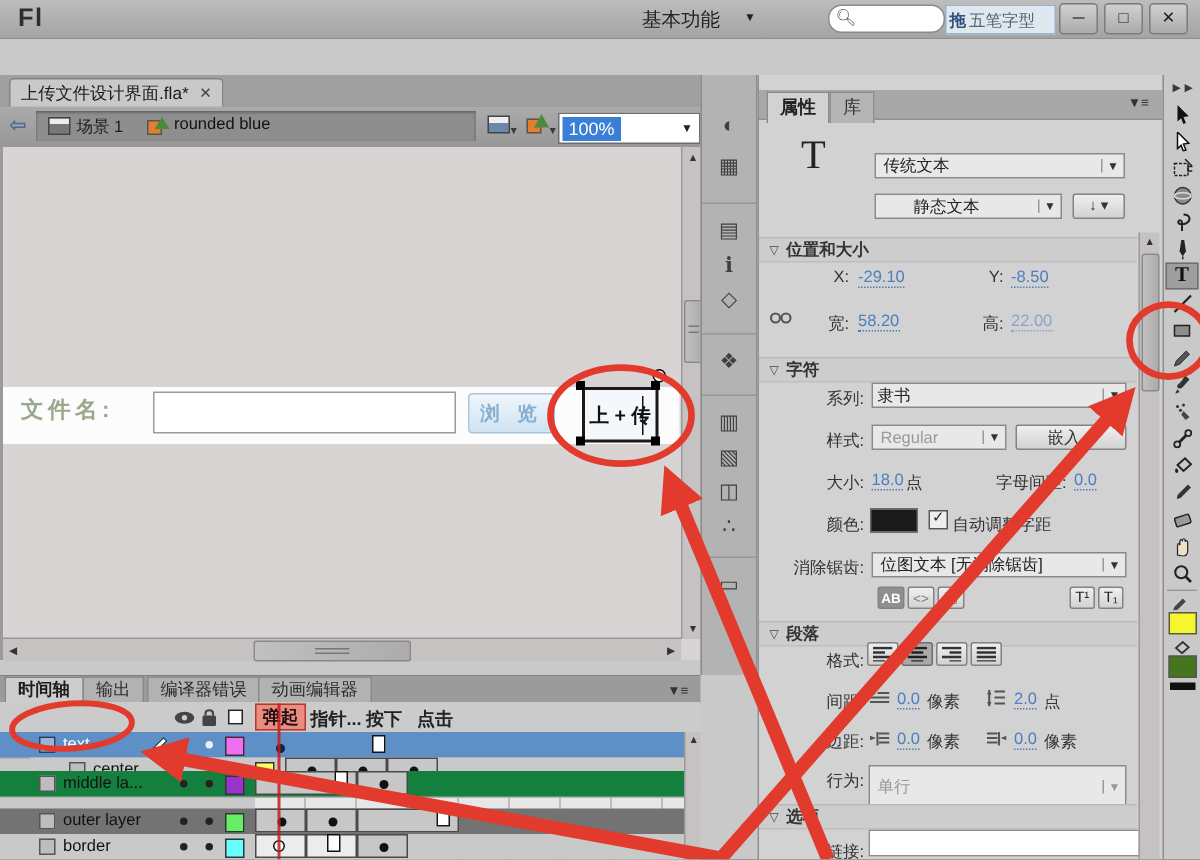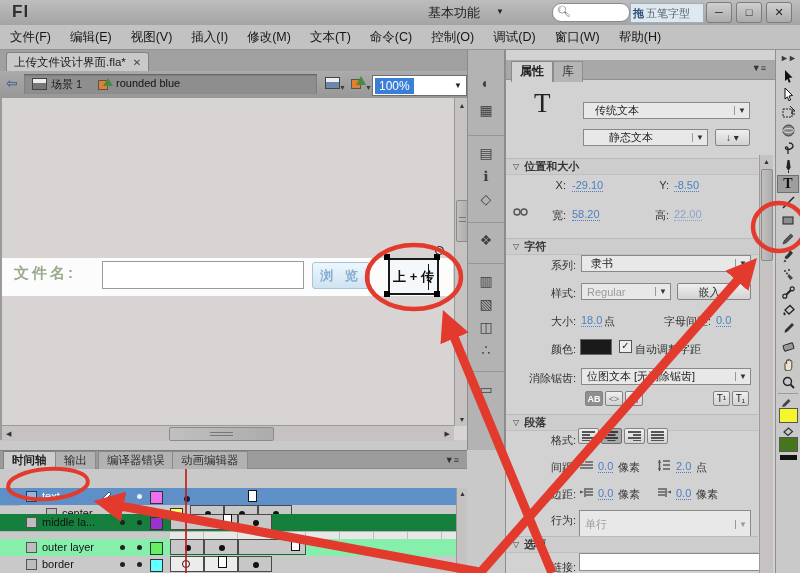--- a/index.html
+++ b/index.html
@@ -59,33 +59,20 @@
     </div>
     <div class="a ime">
       <span style="font-weight:bold;color:#33507a;margin-right:2px;">拖</span>
       <span>五笔字型</span>
     </div>
     <div class="a winbtn" style="left:706px;">─</div>
     <div class="a winbtn" style="left:736px;">□</div>
     <div class="a winbtn" style="left:766px;">✕</div>
   </div>
 
-  <div class="a menubar">
-    <span class="menuitem">文件(F)</span>
-    <span class="menuitem">编辑(E)</span>
-    <span class="menuitem">视图(V)</span>
-    <span class="menuitem">插入(I)</span>
-    <span class="menuitem">修改(M)</span>
-    <span class="menuitem">文本(T)</span>
-    <span class="menuitem">命令(C)</span>
-    <span class="menuitem">控制(O)</span>
-    <span class="menuitem">调试(D)</span>
-    <span class="menuitem">窗口(W)</span>
-    <span class="menuitem">帮助(H)</span>
-  </div>
 
   <div class="a tabbar">
     <div class="a doctab">
       <span>上传文件设计界面.fla*</span>
       <span style="margin-left:7px;color:#444;font-size:10px;">✕</span>
     </div>
     <span class="a chev" style="left:492px;top:4px;">◄◄</span>
     <span class="a chev" style="left:753px;top:4px;">►►</span>
     <span class="a chev" style="left:783px;top:4px;">►►</span>
   </div>
@@ -172,21 +159,21 @@
   <div class="a" style="left:505px;top:50px;width:270px;height:523px;background:#d2d2d2;border-left:1px solid #8f8f8f;box-sizing:border-box;">
 
     <div class="a" style="left:0;top:10px;width:270px;height:19px;background:#a8a8a8;border-bottom:1px solid #909090;">
       <div class="a" style="left:5px;top:1px;height:18px;background:#d2d2d2;border:1px solid #8a8a8a;border-bottom:none;padding:1px 8px;font-size:12px;font-weight:bold;color:#222;"><span>属性</span></div>
       <div class="a" style="left:47px;top:1px;height:18px;background:#b5b5b5;border:1px solid #8f8f8f;border-bottom:none;padding:1px 8px;font-size:12px;color:#333;"><span>库</span></div>
       <span class="a" style="right:10px;top:3px;font-size:9px;color:#333;">▼≡</span>
     </div>
 
     <span class="a" style="left:28px;top:38px;font-family:'Liberation Serif',serif;font-size:27px;color:#222;">T</span>
     <div class="a combo" style="left:77px;top:52px;width:167px;height:17px;">
-      <span style="margin-left:11px;">传统文本</span>
+      <span style="margin-left:5px;">传统文本</span>
       <span class="arr">▼</span>
     </div>
     <div class="a combo" style="left:77px;top:79px;width:125px;height:17px;">
       <span style="margin-left:5px;padding-left:20px;">静态文本</span>
       <span class="arr">▼</span>
     </div>
     <div class="a btn3d" style="left:209px;top:79px;width:35px;height:17px;font-size:10px;color:#333;text-align:center;line-height:16px;">↓ ▾</div>
 
     <div class="a sect" style="left:0;top:108px;width:252px;">
       <span class="tri">▽</span>
@@ -204,21 +191,21 @@
     <span class="a val" style="left:66px;top:158px;font-size:11px;">58.20</span>
     <span class="a plabel" style="left:143px;top:158px;width:20px;">高:</span>
     <span class="a val" style="left:168px;top:158px;font-size:11px;color:#8aa5c5;border-color:#8aa5c5;">22.00</span>
 
     <div class="a sect" style="left:0;top:188px;width:252px;">
       <span class="tri">▽</span>
       <span>字符</span>
     </div>
     <span class="a plabel" style="left:38px;top:208px;width:32px;">系列:</span>
     <div class="a combo" style="left:75px;top:205px;width:170px;height:17px;">
-      <span style="margin-left:9px;">隶书</span>
+      <span style="margin-left:3px;">隶书</span>
       <span class="arr">▼</span>
     </div>
     <span class="a plabel" style="left:38px;top:236px;width:32px;">样式:</span>
     <div class="a combo" style="left:75px;top:233px;width:90px;height:17px;color:#9a9a9a;">
       <span style="margin-left:5px;color:#9a9a9a;">Regular</span>
       <span class="arr">▼</span>
     </div>
     <div class="a btn3d" style="left:171px;top:233px;width:74px;height:17px;text-align:center;font-size:11px;color:#333;line-height:16px;">
       <span>嵌入...</span>
     </div>
@@ -476,20 +463,35 @@
   <div class="a" style="left:0;top:450px;width:467px;height:123px;background:#c9c9c9;border-top:1px solid #7d7d7d;box-sizing:border-box;">
 
     <div class="a" style="left:0;top:0;width:467px;height:17px;background:#9b9b9b;border-bottom:1px solid #8a8a8a;">
       <div class="a" style="left:3px;top:0;height:17px;background:#cdcdcd;border:1px solid #828282;border-bottom:none;padding:0 8px;font-size:11.5px;font-weight:bold;line-height:16px;color:#1d1d1d;"><span>时间轴</span></div>
       <div class="a" style="left:55px;top:0;height:17px;background:#b2b2b2;border:1px solid #8a8a8a;border-bottom:none;padding:0 8px;font-size:11.5px;line-height:16px;color:#2c2c2c;"><span>输出</span></div>
       <div class="a" style="left:98px;top:0;height:17px;background:#b2b2b2;border:1px solid #8a8a8a;border-bottom:none;padding:0 8px;font-size:11.5px;line-height:16px;color:#2c2c2c;"><span>编译器错误</span></div>
       <div class="a" style="left:172px;top:0;height:17px;background:#b2b2b2;border:1px solid #8a8a8a;border-bottom:none;padding:0 8px;font-size:11.5px;line-height:16px;color:#2c2c2c;"><span>动画编辑器</span></div>
       <span class="a" style="right:8px;top:4px;font-size:9px;color:#333;">▼≡</span>
     </div>
 
+    <div class="a" style="left:0;top:17px;width:467px;height:20px;background:#cbcbcb;border-bottom:1px solid #9a9a9a;">
+      <svg class="a icon" style="left:116px;top:6px;" width="14" height="9">
+          <ellipse cx="7" cy="4.5" rx="6.5" ry="4" fill="#444"></ellipse>
+          <circle cx="7" cy="4.5" r="1.8" fill="#ccc"></circle>
+        </svg>
+      <svg class="a icon" style="left:134px;top:4px;" width="11" height="12">
+          <rect x="1" y="5" width="9" height="7" rx="1" fill="#444"></rect>
+          <path d="M3,5 L3,3.5 C3,.8 8,.8 8,3.5 L8,5" fill="none" stroke="#444" stroke-width="1.4"></path>
+        </svg>
+      <div class="a" style="left:152px;top:5px;width:10px;height:10px;background:#fff;border:1.5px solid #222;box-sizing:border-box;"></div>
+      <div class="a" style="left:170px;top:1px;width:34px;height:18px;background:#ea8c80;border:1px solid #b03a30;box-sizing:border-box;text-align:center;font-size:12px;font-weight:bold;line-height:16px;color:#201010;"><span>弹起</span></div>
+      <span class="a" style="left:207px;top:3px;font-size:12px;font-weight:bold;color:#222;">指针...</span>
+      <span class="a" style="left:244px;top:3px;font-size:12px;font-weight:bold;color:#222;">按下</span>
+      <span class="a" style="left:278px;top:3px;font-size:12px;font-weight:bold;color:#222;">点击</span>
+    </div>
 
     <div class="a" style="left:0;top:37px;width:467px;height:86px;overflow:hidden;">
 
       <div class="a" style="left:170px;top:0;width:286px;height:86px;background:repeating-linear-gradient(90deg,#e7e7e7 0 33px,#bdbdbd 33px 34px);"></div>
 
       <div class="a lrow" style="left:0;top:0;width:456px;background:#5f8fc7;">
         <span class="a pageic" style="left:26px;top:3px;background:#9ab4d4;border-color:#20406a;"></span>
         <span class="a" style="left:42px;top:2px;font-size:11px;color:#fff;">text</span>
         <svg class="a icon" style="left:101px;top:3px;" width="12" height="11">
             <path d="M0,11 L1.2,7.8 L8,1 L10,3 L3.2,9.8 Z" fill="#fff" stroke="#123" stroke-width=".7"></path>
@@ -524,21 +526,21 @@
           <span class="a dot" style="left:137px;top:6px;"></span>
         <span class="a" style="left:150px;top:3px;width:11px;height:11px;background:#9933cc;border:1px solid #333;"></span>
         <span class="fcell" style="left:170px;width:68px;">
             <span class="krect" style="left:52px;"></span>
           </span>
         <span class="fcell" style="left:238px;width:34px;">
             <span class="kdot" style="left:14px;"></span>
           </span>
       </div>
 
-      <div class="a lrow" style="left:0;top:51px;width:456px;background:#86efac;">
+      <div class="a lrow" style="left:0;top:51px;width:456px;background:#737373;">
         <span class="a pageic" style="left:26px;top:3px;"></span>
         <span class="a" style="left:42px;top:2px;font-size:11px;color:#111;">outer layer</span>
         <span class="a dot" style="left:120px;top:6px;"></span>
           <span class="a dot" style="left:137px;top:6px;"></span>
         <span class="a" style="left:150px;top:3px;width:11px;height:11px;background:#66ee66;border:1px solid #333;"></span>
         <span class="fcell" style="left:170px;width:34px;">
             <span class="kdot" style="left:14px;"></span>
           </span>
         <span class="fcell" style="left:204px;width:34px;">
             <span class="kdot" style="left:14px;"></span>

